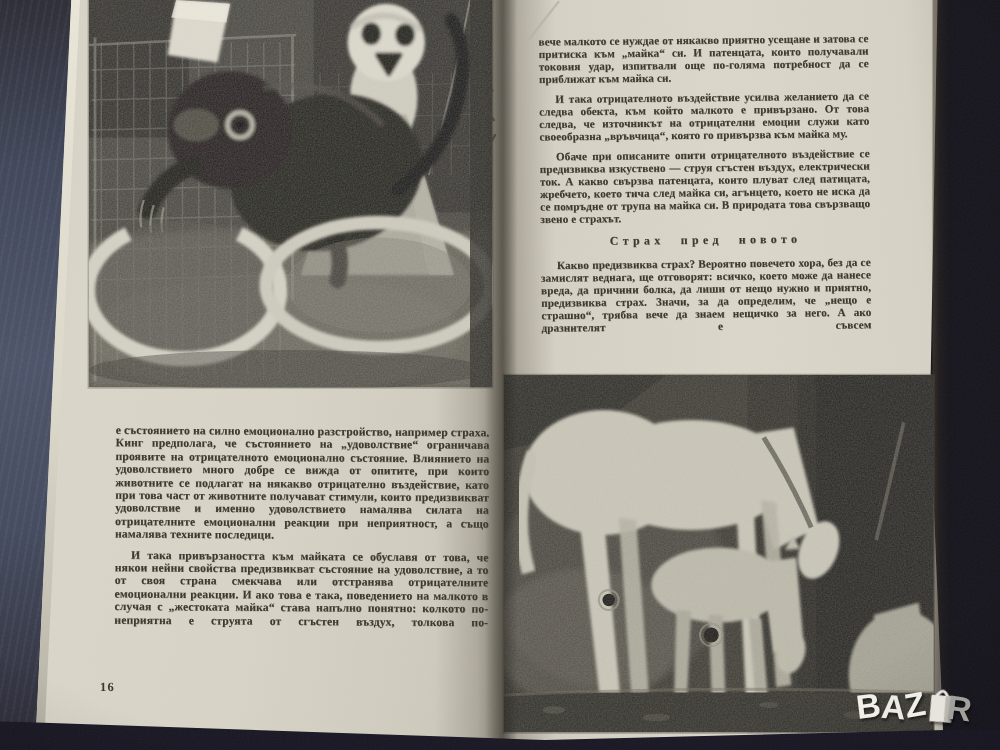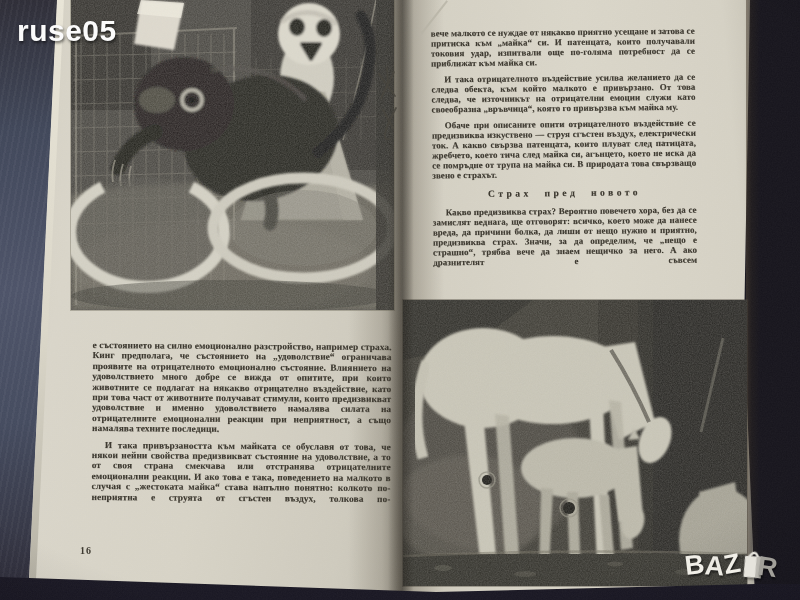--- a/index.html
+++ b/index.html
@@ -280,21 +280,20 @@
   <div class="text-block text-right">
     <p>вече малкото се нуждае от някакво приятно усещане и затова се притиска към „майка“ си. И патенцата, които получавали токовия удар, изпитвали още по-голяма потребност да се приближат към майка си.</p>
     <p class="indent">И така отрицателното въздействие усилва желанието да се следва обекта, към който малкото е привързано. От това следва, че източникът на отрицателни емоции служи като своеобразна „връвчица“, която го привързва към майка му.</p>
     <p class="indent">Обаче при описаните опити отрицателното въздействие се предизвиква изкуствено — струя сгъстен въздух, електрически ток. А какво свързва патенцата, които плуват след патицата, жребчето, което тича след майка си, агънцето, което не иска да се помръдне от трупа на майка си. В природата това свързващо звено е страхът.</p>
     <div class="section-heading">Страх пред новото</div>
     <p class="indent cont">Какво предизвиква страх? Вероятно повечето хора, без да се замислят веднага, ще отговорят: всичко, което може да нанесе вреда, да причини болка, да лиши от нещо нужно и приятно, предизвиква страх. Значи, за да определим, че „нещо е страшно“, трябва вече да знаем нещичко за него. А ако дразнителят е съвсем</p>
   </div>
 
   <div class="wedge-bottom"></div>
 
-  <div class="watermark">ruse05</div>
 
   <div class="bazar-logo">
     <span class="l0">B</span>
     <span class="l1">A</span>
     <span class="l2">Z</span>
     <svg class="bag" viewBox="0 0 24 30">
       <path d="M7,9 Q12,-2 17,8" stroke="#e6e4dd" stroke-width="2.5" fill="none"></path>
       <path d="M3,8 L21,6 L23,28 L5,30 Z" fill="#e6e4dd"></path>
       <path d="M15,7 L21,6 L23,28 L17,29 Z" fill="#b9b7b0"></path>
     </svg>

